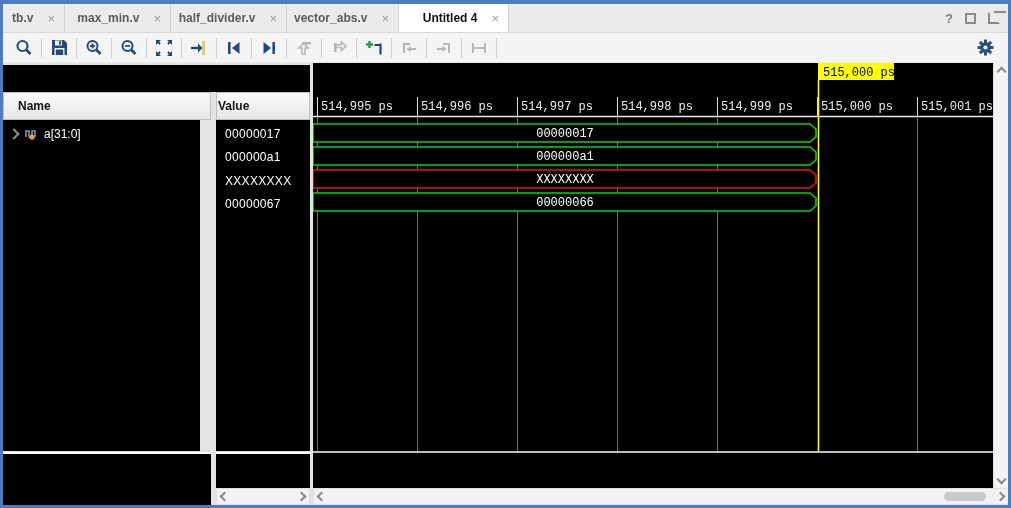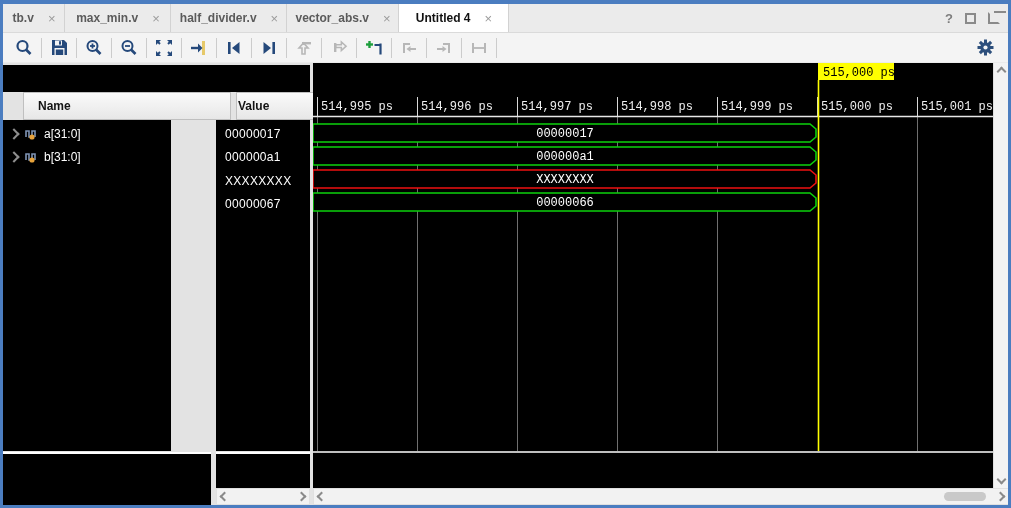--- a/index.html
+++ b/index.html
@@ -3,21 +3,21 @@
 <meta charset="utf-8">
 <style>
   * { margin:0; padding:0; box-sizing:border-box; }
   html,body { width:1011px; height:508px; font-family:"Liberation Sans", sans-serif; }
   #frame { position:relative; width:1011px; height:508px; background:#ebebeb;
            border:3px solid #4b7dc0; border-top-width:4px; overflow:hidden; }
 
   
   #tabbar { position:absolute; left:0; top:0; width:1005px; height:28px;
             background:#ebebeb; display:flex; align-items:stretch; }
-  .tab { display:flex; align-items:center; justify-content:center;
+  .tab { display:flex; align-items:center; justify-content:flex-end;
          padding:0 9px 0 10px; border-right:1px solid #d2d2d2;
          font-size:12px; font-weight:bold; color:#5b5b5b; cursor:default; }
   .tab.active { background:#ffffff; color:#111; }
   .tab .close { color:#9b9b9b; font-size:13px; margin-left:14px; font-weight:normal; }
   .win-controls { margin-left:auto; display:flex; align-items:center; gap:12px; padding-right:8px; }
   .win-controls .wc { color:#7d7d7d; font-size:13px; font-weight:bold; }
   .wc-box { width:11px; height:11px; border:2px solid #8a8a8a; }
   .wc-float { position:relative; width:12px; height:12px; border:2px solid #8a8a8a; border-top-color:transparent; border-right-color:transparent; }
   .wc-float:after { content:""; position:absolute; left:4px; top:-3px; width:7px; height:2px; background:#8a8a8a; box-shadow:5px 3px 0 -2px #8a8a8a, 5px 0 0 0 #8a8a8a; }
 
@@ -27,24 +27,24 @@
   .tbtn { width:26px; height:24px; display:flex; align-items:center; justify-content:center; }
   .tsep { width:1px; height:20px; background:#cccccc; margin:0 4px; }
   #gear-btn { margin-left:auto; margin-right:10px; }
 
   
   #main { position:absolute; left:0; top:59px; width:1005px; height:442px; background:#e3e3e3; }
   .blackfill { background:#000; position:absolute; }
   #top-strip { left:0; top:2; width:307px; height:27px; }
   .colhdr { position:absolute; top:29px; height:28px; background:linear-gradient(#fafafa,#e7e7e7);
             border:1px solid #bfbfbf; display:flex; align-items:center; padding-left:14px;
-            font-size:12px; font-weight:bold; color:#141414;margin-left:20px; }
+            font-size:12px; font-weight:bold; color:#141414; }
   #name-hdr { left:0; width:208px; }
   #value-hdr { left:213px; width:94px; padding-left:1px; }
-  #name-rows { left:0; top:57px; width:168px; height:331px; }
+  #name-rows { left:0; top:57px; width:197px; height:331px; }
   #value-rows { left:213px; top:57px; width:94px; height:331px; }
   #name-bottom { left:0; top:389px; width:208px; height:53px; border-top:2px solid #ffffff; }
   #value-bottom { left:213px; top:389px; width:94px; height:36px; border-top:2px solid #ffffff; }
 
   .sigrow { position:absolute; left:0; width:100%; height:23px; display:flex; align-items:center; gap:5px; padding-left:7px; }
   .sigrow .twisty { width:8px; height:8px; border-right:2px solid #8f8f8f; border-bottom:2px solid #8f8f8f;
                     transform:rotate(-45deg); margin-right:2px; }
   .signame { color:#ffffff; font-size:12px; }
   .valrow { position:absolute; left:0; width:100%; height:23px; display:flex; align-items:center; padding-left:9px; }
   .sigval { color:#ffffff; font-size:12px; letter-spacing:.3px; }
@@ -248,28 +248,20 @@
     </div>
 
     <div class="blackfill" id="name-rows">
       <div class="sigrow" style="top:2px">
         <span class="twisty"></span>
         <svg width="14" height="12" viewBox="0 0 14 12">
             <path d="M1 9 V3 h3 v6 h3 V3 h3 v6" fill="none" stroke="#7f94b5" stroke-width="1.6"></path>
             <circle cx="7" cy="9" r="2.6" fill="#e8a33b"></circle>
           </svg>
         <span class="signame">a[31:0]</span>
-      </div>
-      <div class="sigrow" style="top:25px">
-        <span class="twisty"></span>
-        <svg width="14" height="12" viewBox="0 0 14 12">
-            <path d="M1 9 V3 h3 v6 h3 V3 h3 v6" fill="none" stroke="#7f94b5" stroke-width="1.6"></path>
-            <circle cx="7" cy="9" r="2.6" fill="#e8a33b"></circle>
-          </svg>
-        <span class="signame">b[31:0]</span>
       </div>
     </div>
 
     <div class="blackfill" id="value-rows">
       <div class="valrow" style="top:2px">
           <span class="sigval">00000017</span>
         </div>
       <div class="valrow" style="top:25px">
           <span class="sigval">000000a1</span>
         </div>

